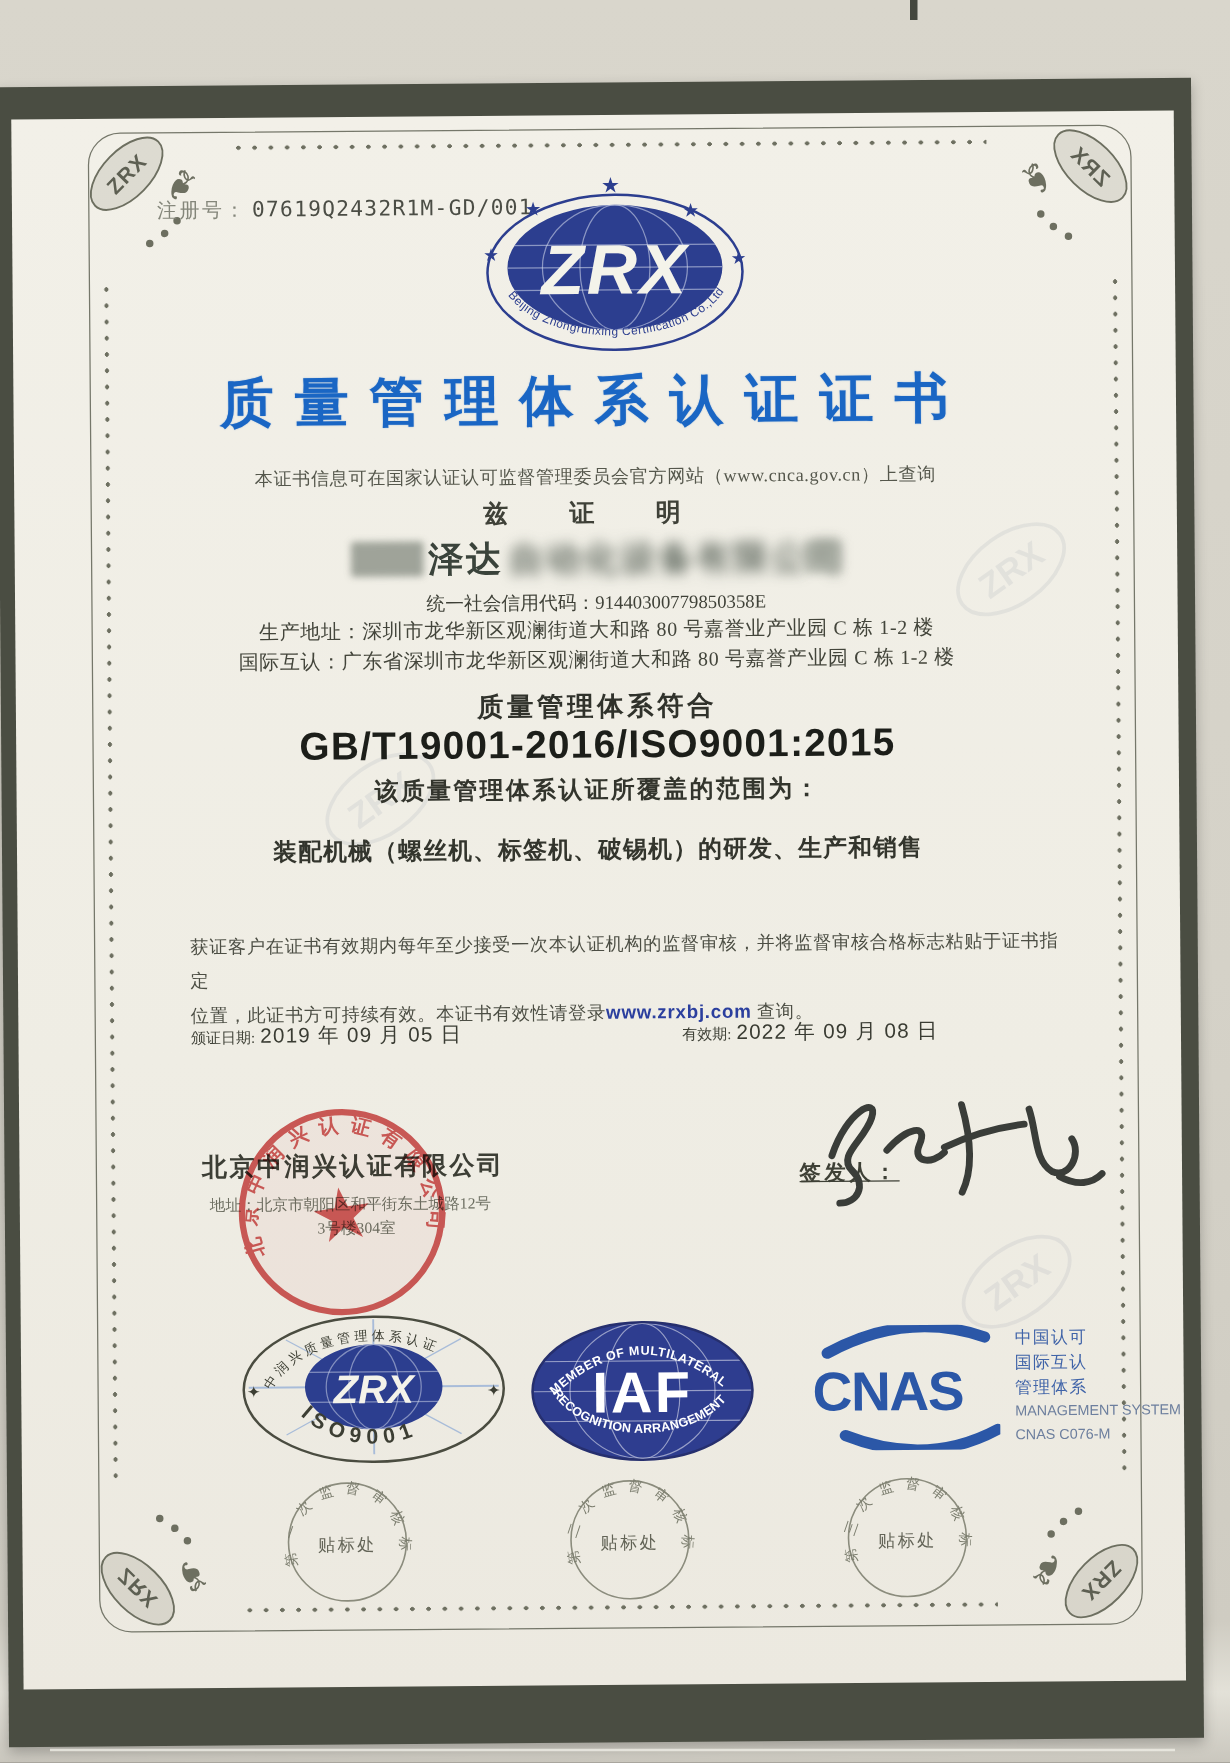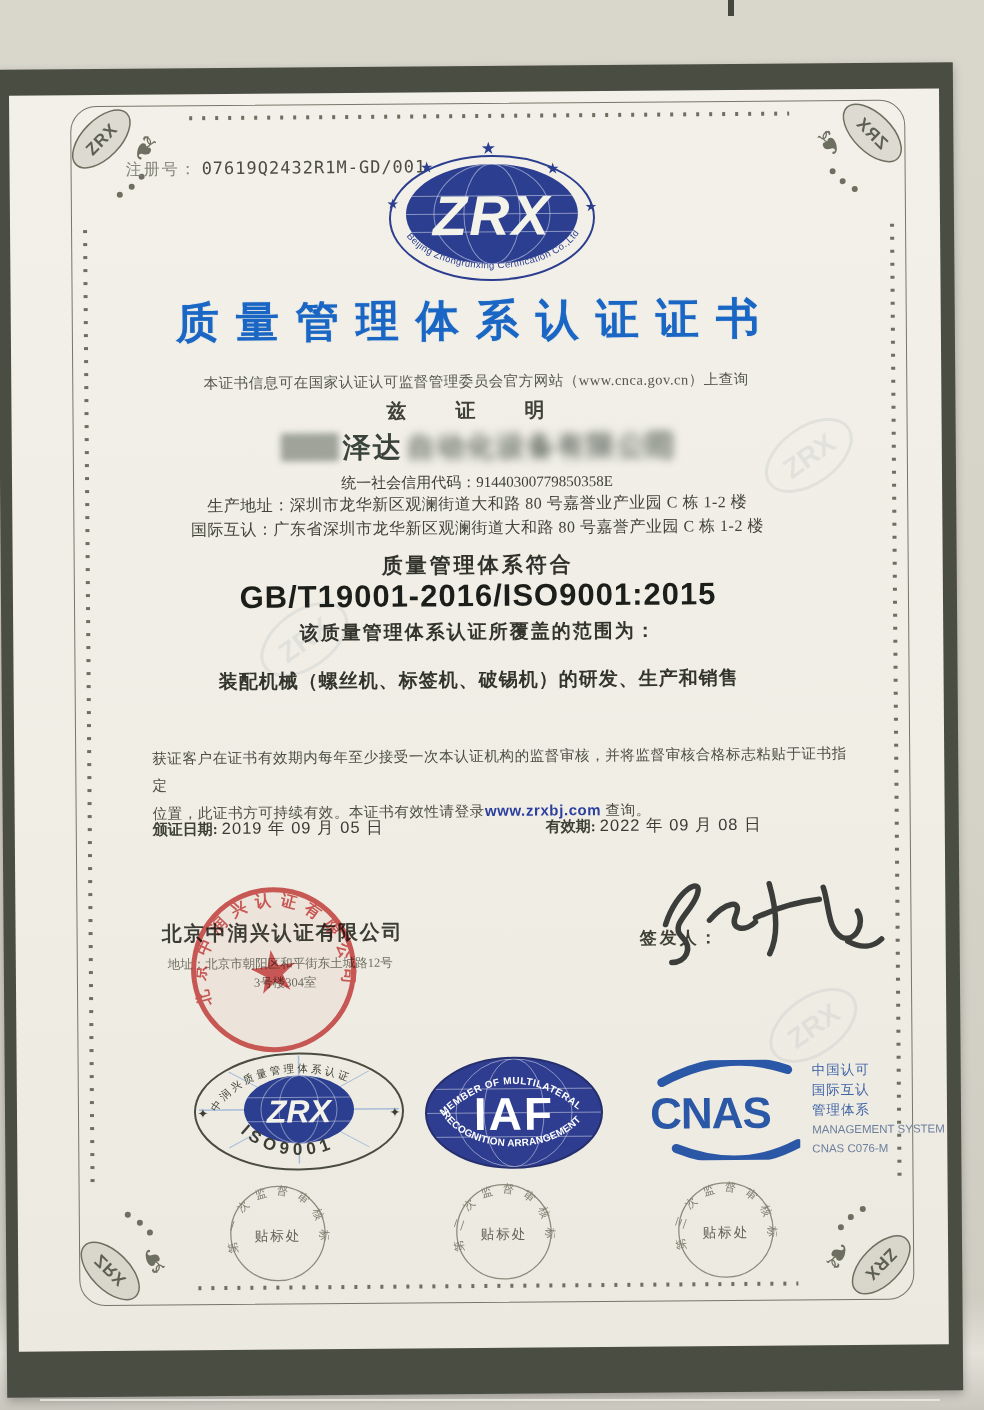--- a/index.html
+++ b/index.html
@@ -36,25 +36,25 @@
     filter:blur(4px);vertical-align:-4px;margin-left:-38px;border-radius:2px;}
   .code{font-size:15px;color:#3e4037;}
   .addr{font-size:16px;color:#43453b;letter-spacing:.5px;}
   .conform{font-size:21px;font-weight:bold;color:#30322b;letter-spacing:3px;}
   .standard{font-family:"Liberation Sans","DejaVu Sans",sans-serif;font-size:31px;font-weight:bold;
     color:#1c1e19;letter-spacing:1px;}
   .scope-intro{font-size:19px;font-weight:bold;color:#33352d;letter-spacing:2px;}
   .scope{font-size:19px;font-weight:bold;color:#33352d;letter-spacing:1px;}
   .para{font-size:14.5px;color:#4c4e44;letter-spacing:.6px;line-height:27px;}
   .url{font-family:"Liberation Sans",sans-serif;font-weight:bold;color:#2b3f9e;font-size:15px;}
-  .dlabel{font-size:15px;font-weight:bold;color:#3e4036;}
+  .dlabel{font-size:12px;font-weight:normal;color:#3e4036;}
   .dval{font-family:"Liberation Sans",sans-serif;font-size:16.5px;color:#3a3c33;letter-spacing:1px;}
   .issuer-name{font-size:20px;font-weight:bold;color:#3c3e35;letter-spacing:2px;}
   .issuer-addr{font-size:12.5px;color:#6d6f62;}
-  .signer{font-size:17px;font-weight:bold;color:#3e4036;letter-spacing:3px;}
+  .signer{font-size:17px;font-weight:bold;color:#3e4036;letter-spacing:3px;text-decoration:underline;}
   .cnas-cn{font-size:13.5px;color:#3f63a8;letter-spacing:1px;line-height:20px;
     font-family:"Liberation Sans",sans-serif;}
   .cnas-en{font-size:11.5px;color:#6d7f9e;line-height:19px;font-family:"Liberation Sans",sans-serif;}
   svg text{font-family:"Liberation Sans","DejaVu Sans",sans-serif;}
   .notch{position:absolute;left:728px;top:0;width:6px;height:16px;background:#44473e;}
   .btm-line{position:absolute;left:40px;top:1399px;width:900px;height:2px;background:#efede6;opacity:.8;}
 </style>
 </head>
 <body>
 

